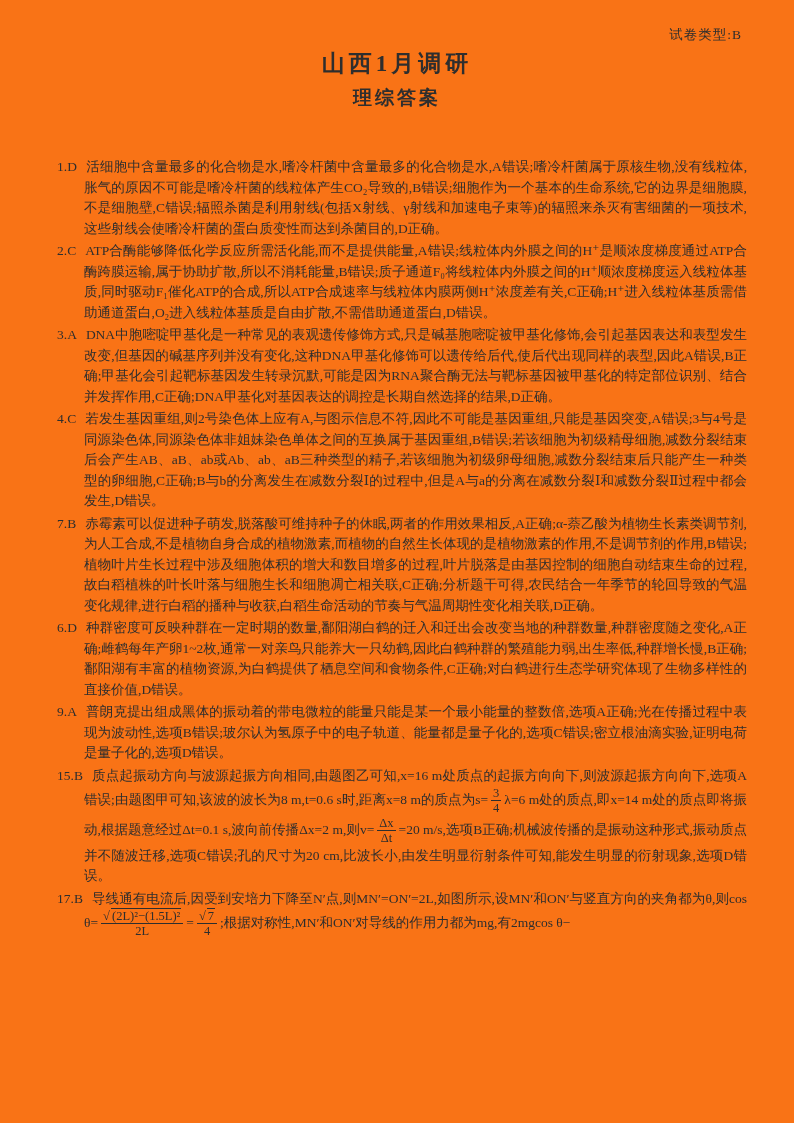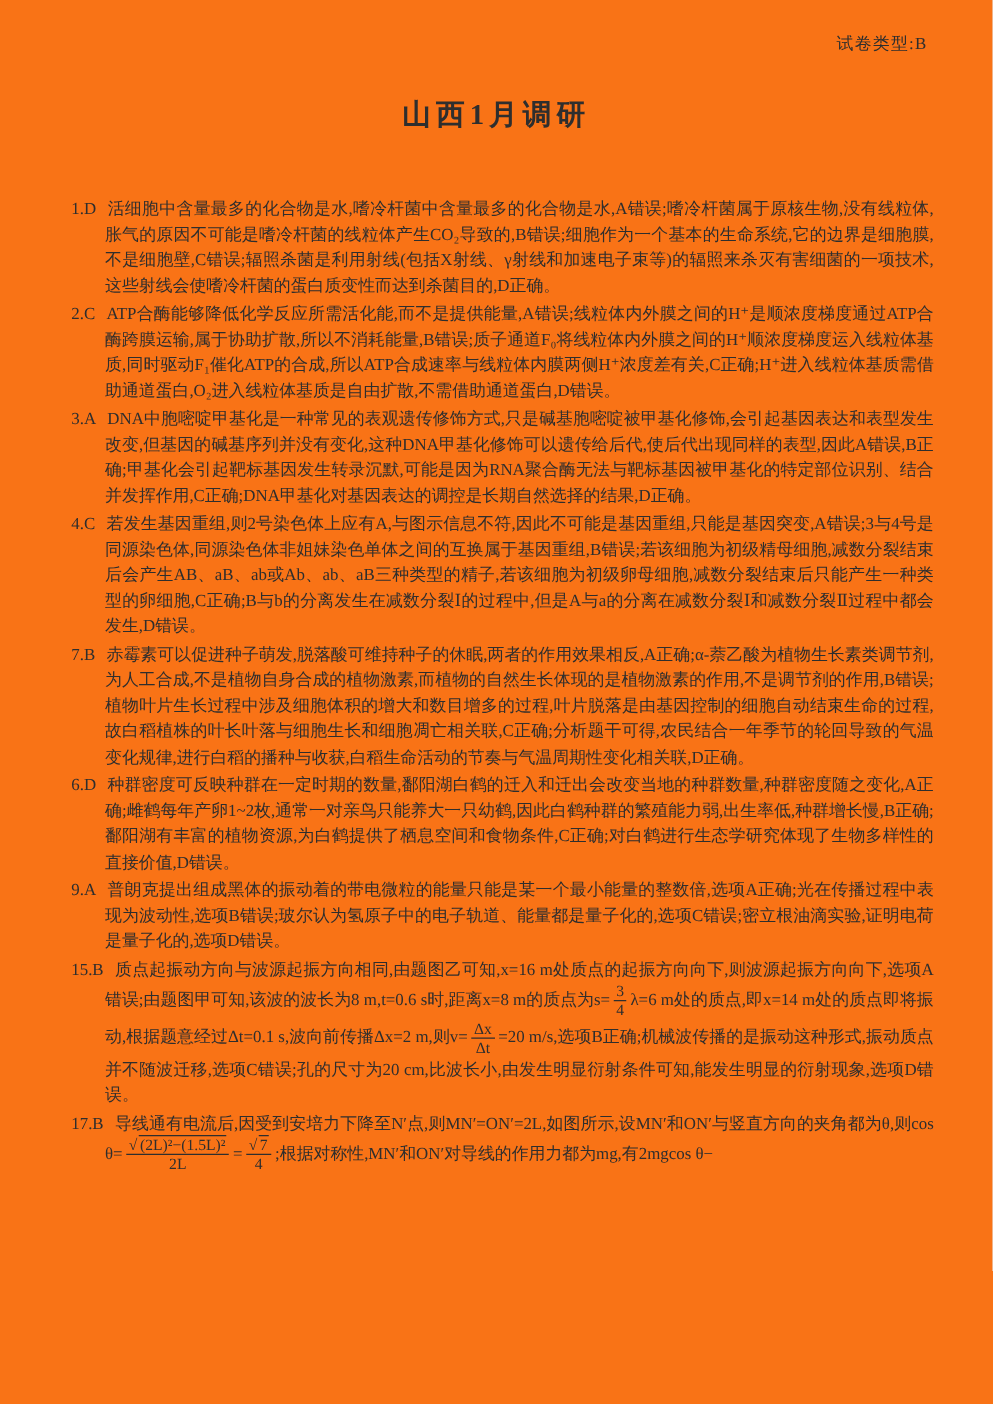--- a/index.html
+++ b/index.html
@@ -10,21 +10,21 @@
     background:#f97316;
     color:#2e2e2e;
     font-family:"Liberation Serif","DejaVu Serif",serif;
     overflow:hidden;
   }
   .exam-type{
     position:absolute;top:26px;right:52px;
     font-size:13.5px;letter-spacing:1px;
   }
   .title{
-    margin:0;padding-top:76px;
+    margin:0;padding-top:48px;
     text-align:center;
     font-size:23px;font-weight:bold;letter-spacing:4px;
   }
   .subtitle{
     margin:6px 0 0 0;
     text-align:center;
     font-size:19px;font-weight:bold;letter-spacing:3px;
   }
   .content{
     position:absolute;top:157px;left:57px;width:690px;
@@ -50,20 +50,21 @@
     position:absolute;left:0;top:1066px;width:100%;
     text-align:center;font-size:13.5px;letter-spacing:1px;
   }
 </style>
 </head>
 <body>
 
 <div class="page">
   <div class="exam-type">试卷类型:B</div>
   <h1 class="title">山西1月调研</h1>
+  <h2 class="subtitle">理综答案</h2>
   <div class="content">
       <div class="item"><span class="item-head">1.D</span>活细胞中含量最多的化合物是水,嗜冷杆菌中含量最多的化合物是水,A错误;嗜冷杆菌属于原核生物,没有线粒体,胀气的原因不可能是嗜冷杆菌的线粒体产生CO₂导致的,B错误;细胞作为一个基本的生命系统,它的边界是细胞膜,不是细胞壁,C错误;辐照杀菌是利用射线(包括X射线、γ射线和加速电子束等)的辐照来杀灭有害细菌的一项技术,这些射线会使嗜冷杆菌的蛋白质变性而达到杀菌目的,D正确。</div>
       <div class="item"><span class="item-head">2.C</span>ATP合酶能够降低化学反应所需活化能,而不是提供能量,A错误;线粒体内外膜之间的H⁺是顺浓度梯度通过ATP合酶跨膜运输,属于协助扩散,所以不消耗能量,B错误;质子通道F₀将线粒体内外膜之间的H⁺顺浓度梯度运入线粒体基质,同时驱动F₁催化ATP的合成,所以ATP合成速率与线粒体内膜两侧H⁺浓度差有关,C正确;H⁺进入线粒体基质需借助通道蛋白,O₂进入线粒体基质是自由扩散,不需借助通道蛋白,D错误。</div>
       <div class="item"><span class="item-head">3.A</span>DNA中胞嘧啶甲基化是一种常见的表观遗传修饰方式,只是碱基胞嘧啶被甲基化修饰,会引起基因表达和表型发生改变,但基因的碱基序列并没有变化,这种DNA甲基化修饰可以遗传给后代,使后代出现同样的表型,因此A错误,B正确;甲基化会引起靶标基因发生转录沉默,可能是因为RNA聚合酶无法与靶标基因被甲基化的特定部位识别、结合并发挥作用,C正确;DNA甲基化对基因表达的调控是长期自然选择的结果,D正确。</div>
       <div class="item"><span class="item-head">4.C</span>若发生基因重组,则2号染色体上应有A,与图示信息不符,因此不可能是基因重组,只能是基因突变,A错误;3与4号是同源染色体,同源染色体非姐妹染色单体之间的互换属于基因重组,B错误;若该细胞为初级精母细胞,减数分裂结束后会产生AB、aB、ab或Ab、ab、aB三种类型的精子,若该细胞为初级卵母细胞,减数分裂结束后只能产生一种类型的卵细胞,C正确;B与b的分离发生在减数分裂Ⅰ的过程中,但是A与a的分离在减数分裂Ⅰ和减数分裂Ⅱ过程中都会发生,D错误。</div>
       <div class="item"><span class="item-head">7.B</span>赤霉素可以促进种子萌发,脱落酸可维持种子的休眠,两者的作用效果相反,A正确;α-萘乙酸为植物生长素类调节剂,为人工合成,不是植物自身合成的植物激素,而植物的自然生长体现的是植物激素的作用,不是调节剂的作用,B错误;植物叶片生长过程中涉及细胞体积的增大和数目增多的过程,叶片脱落是由基因控制的细胞自动结束生命的过程,故白稻植株的叶长叶落与细胞生长和细胞凋亡相关联,C正确;分析题干可得,农民结合一年季节的轮回导致的气温变化规律,进行白稻的播种与收获,白稻生命活动的节奏与气温周期性变化相关联,D正确。</div>
       <div class="item"><span class="item-head">6.D</span>种群密度可反映种群在一定时期的数量,鄱阳湖白鹤的迁入和迁出会改变当地的种群数量,种群密度随之变化,A正确;雌鹤每年产卵1~2枚,通常一对亲鸟只能养大一只幼鹤,因此白鹤种群的繁殖能力弱,出生率低,种群增长慢,B正确;鄱阳湖有丰富的植物资源,为白鹤提供了栖息空间和食物条件,C正确;对白鹤进行生态学研究体现了生物多样性的直接价值,D错误。</div>
       <div class="item"><span class="item-head">9.A</span>普朗克提出组成黑体的振动着的带电微粒的能量只能是某一个最小能量的整数倍,选项A正确;光在传播过程中表现为波动性,选项B错误;玻尔认为氢原子中的电子轨道、能量都是量子化的,选项C错误;密立根油滴实验,证明电荷是量子化的,选项D错误。</div>
       <div class="item"><span class="item-head">15.B</span>质点起振动方向与波源起振方向相同,由题图乙可知,x=16 m处质点的起振方向向下,则波源起振方向向下,选项A错误;由题图甲可知,该波的波长为8 m,t=0.6 s时,距离x=8 m的质点为s=<span class="frac">
           <span class="num">3</span>

